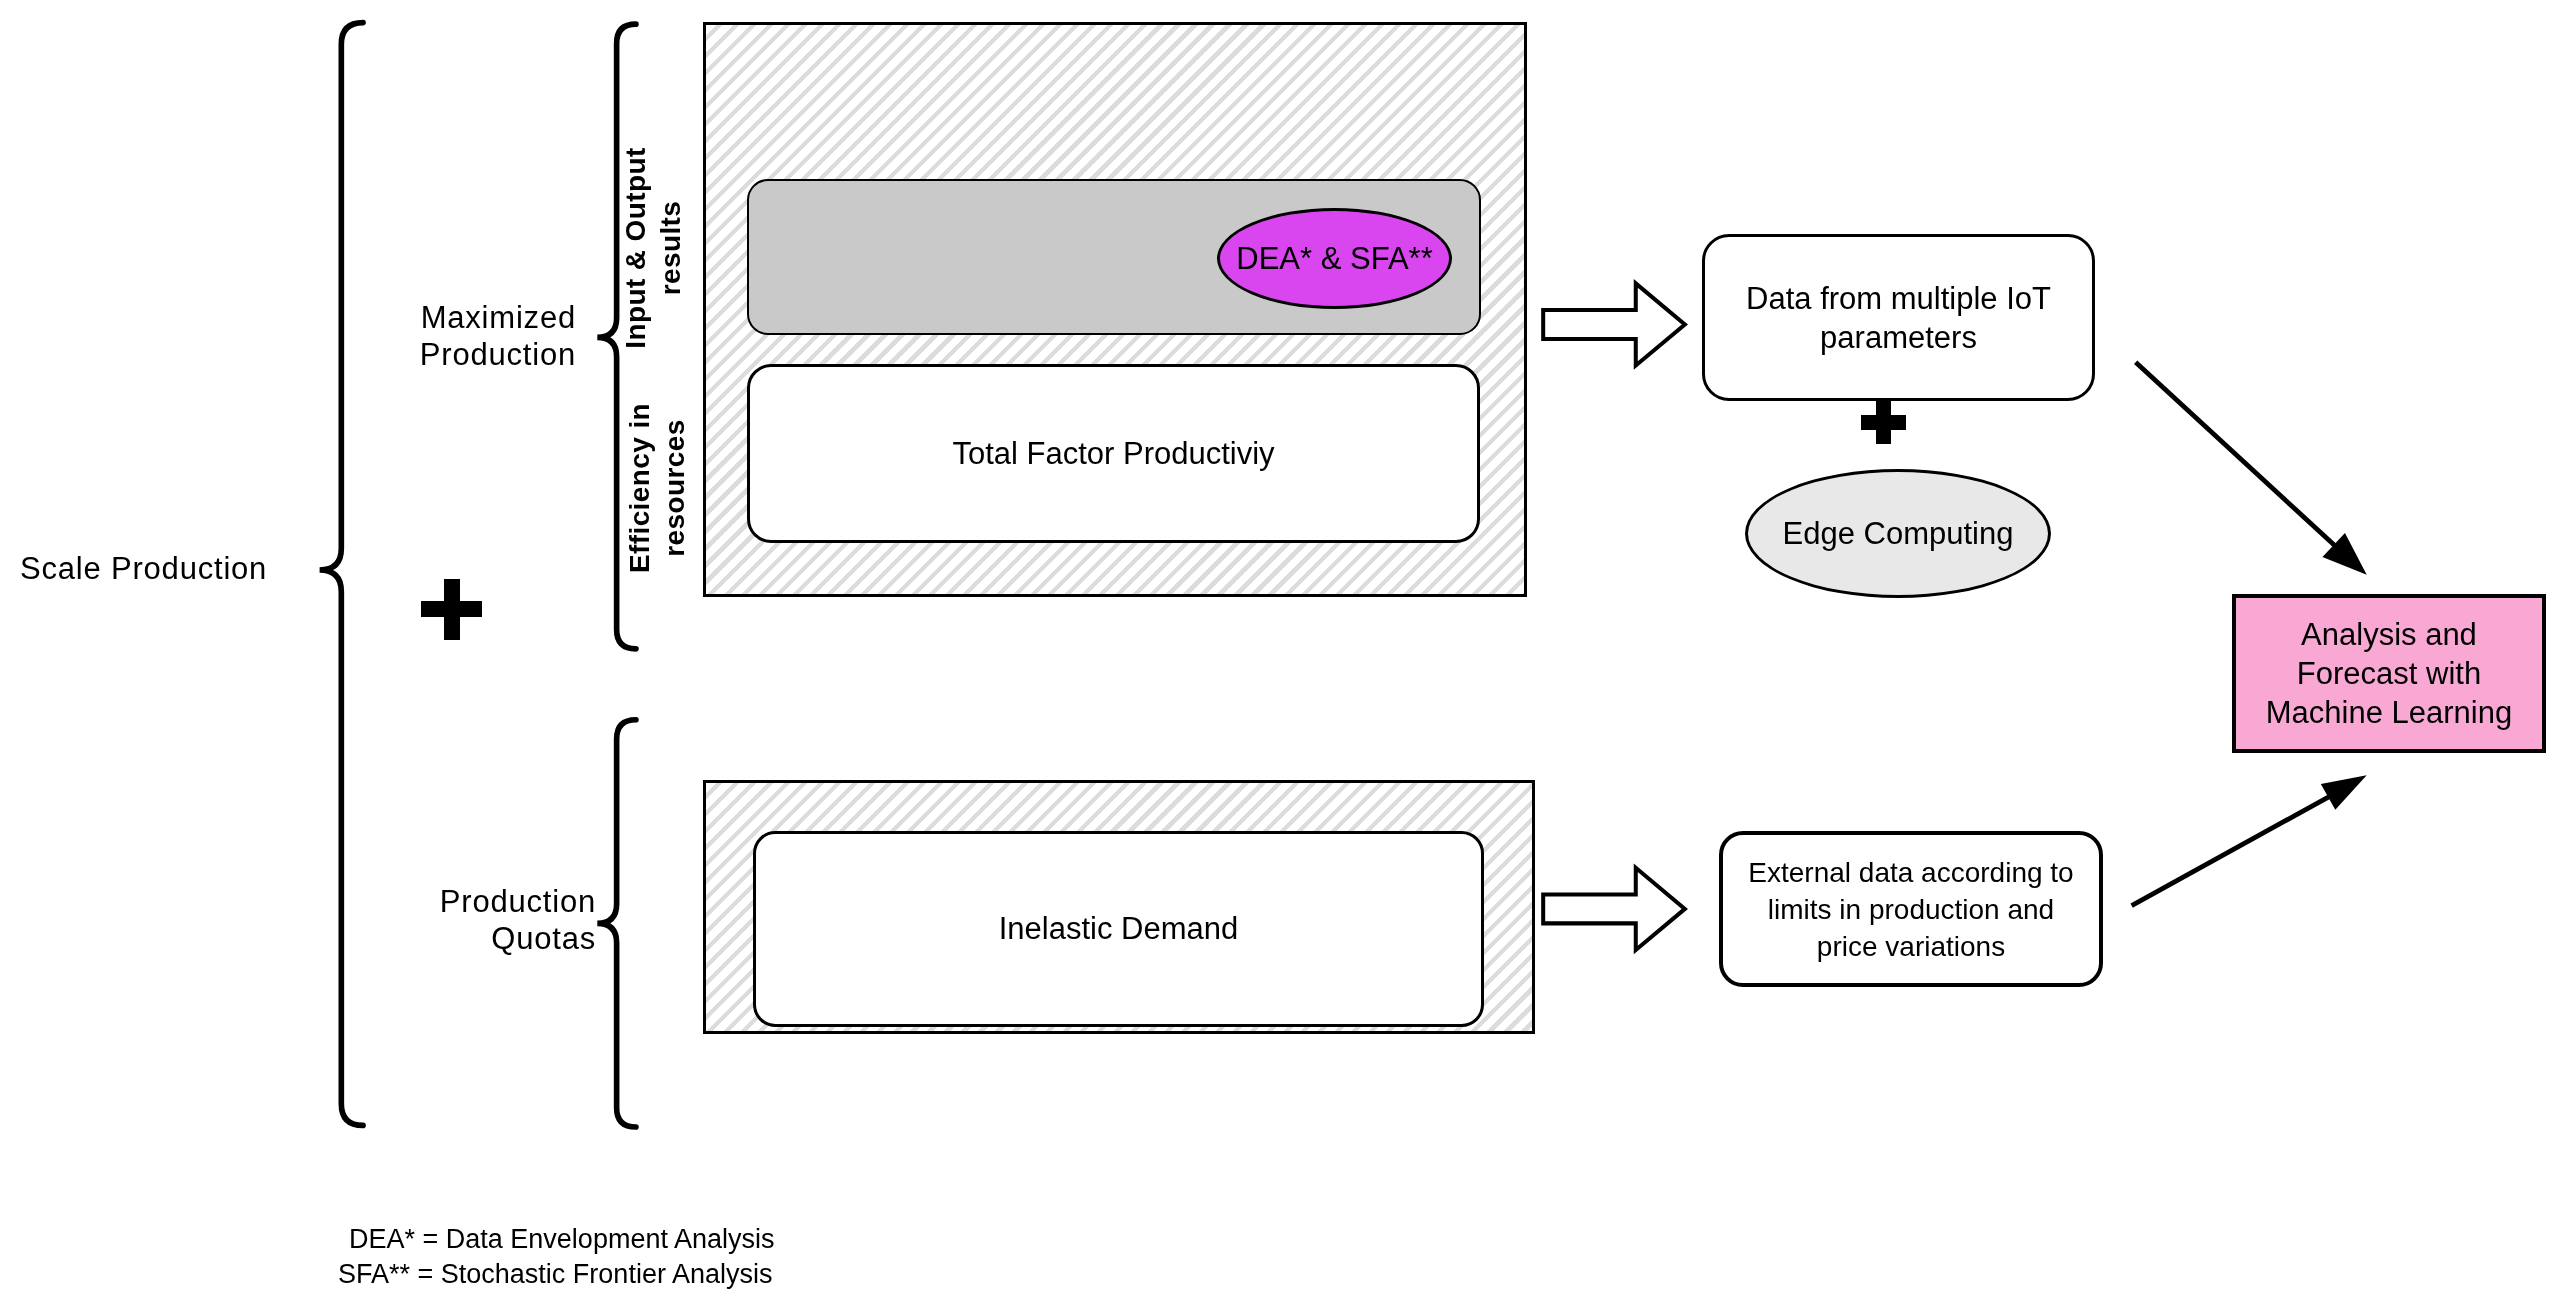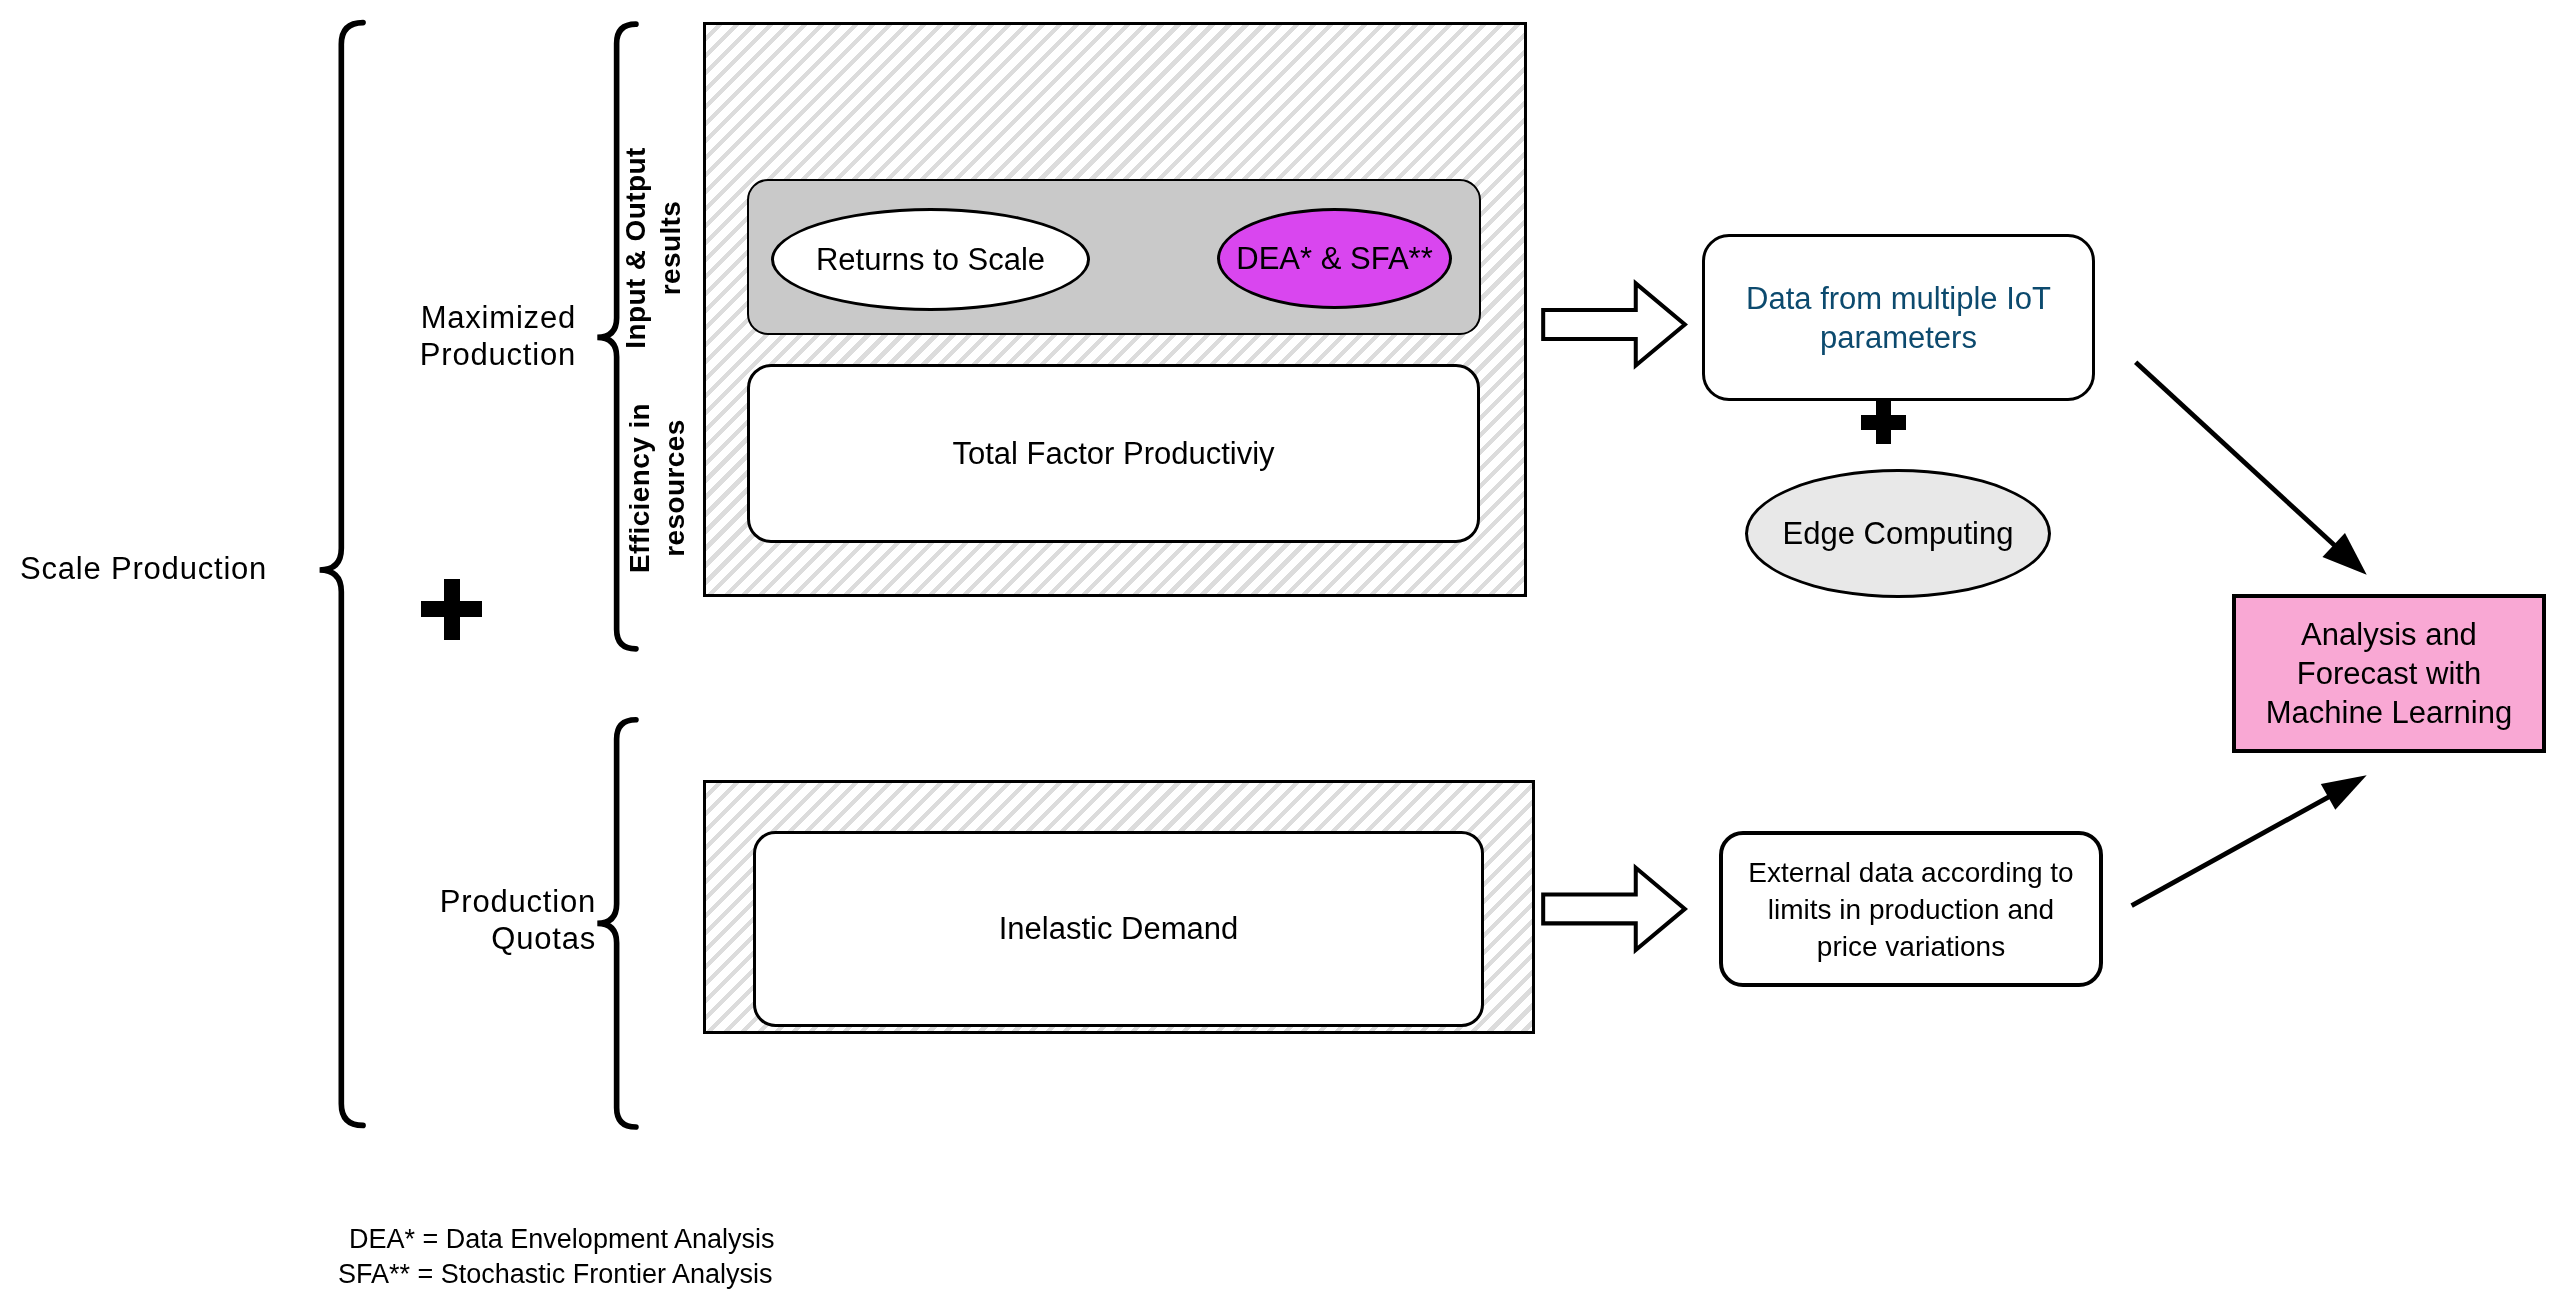--- a/index.html
+++ b/index.html
@@ -67,33 +67,30 @@
 
   <div class="abs vlabel pre" style="left:477px;top:212px;width:354px;height:72px;">Input &amp; Output
 results</div>
   <div class="abs vlabel pre" style="left:481px;top:452px;width:354px;height:72px;">Efficiency in
 resources</div>
 
   <div class="abs hatch" style="left:703px;top:22px;width:824px;height:575px;"></div>
 
   <div class="abs" style="left:747px;top:179px;width:734px;height:156px;background:#c9c9c9;border:2.4px solid #000;border-radius:21px;box-sizing:border-box;"></div>
 
-  <div class="abs ellipse ctr" style="left:771px;top:208px;width:319px;height:103px;background:#fff;border:3.2px solid #000;font-size:31px;">
-    <span>Returns to Scale</span>
-  </div>
 
   <div class="abs ellipse ctr" style="left:1217px;top:208px;width:235px;height:101px;background:#d946ef;border:3.2px solid #000;font-size:31px;">
     <span>DEA* &amp; SFA**</span>
   </div>
 
   <div class="abs roundbox ctr" style="left:747px;top:364px;width:733px;height:179px;border-radius:24px;font-size:31px;">
     <span>Total Factor Productiviy</span>
   </div>
 
-  <div class="abs roundbox ctr pre" style="left:1702px;top:234px;width:393px;height:167px;border-radius:27px;font-size:31px;line-height:39px;color:#0c4a6e;">
+  <div class="abs roundbox ctr pre" style="left:1702px;top:234px;width:393px;height:167px;border-radius:27px;font-size:31px;line-height:39px;color:#000000;">
     <span class="pre">Data from multiple IoT
 parameters</span>
   </div>
 
   <div>
     <div class="plusbar" style="left:1861px;top:415px;width:45px;height:14.5px;"></div>
     <div class="plusbar" style="left:1876px;top:399px;width:14.5px;height:45px;"></div>
   </div>
 
   <div class="abs ellipse ctr" style="left:1745px;top:469px;width:306px;height:129px;background:#e8e8e8;border:3.2px solid #000;font-size:31px;font-weight:normal;">

